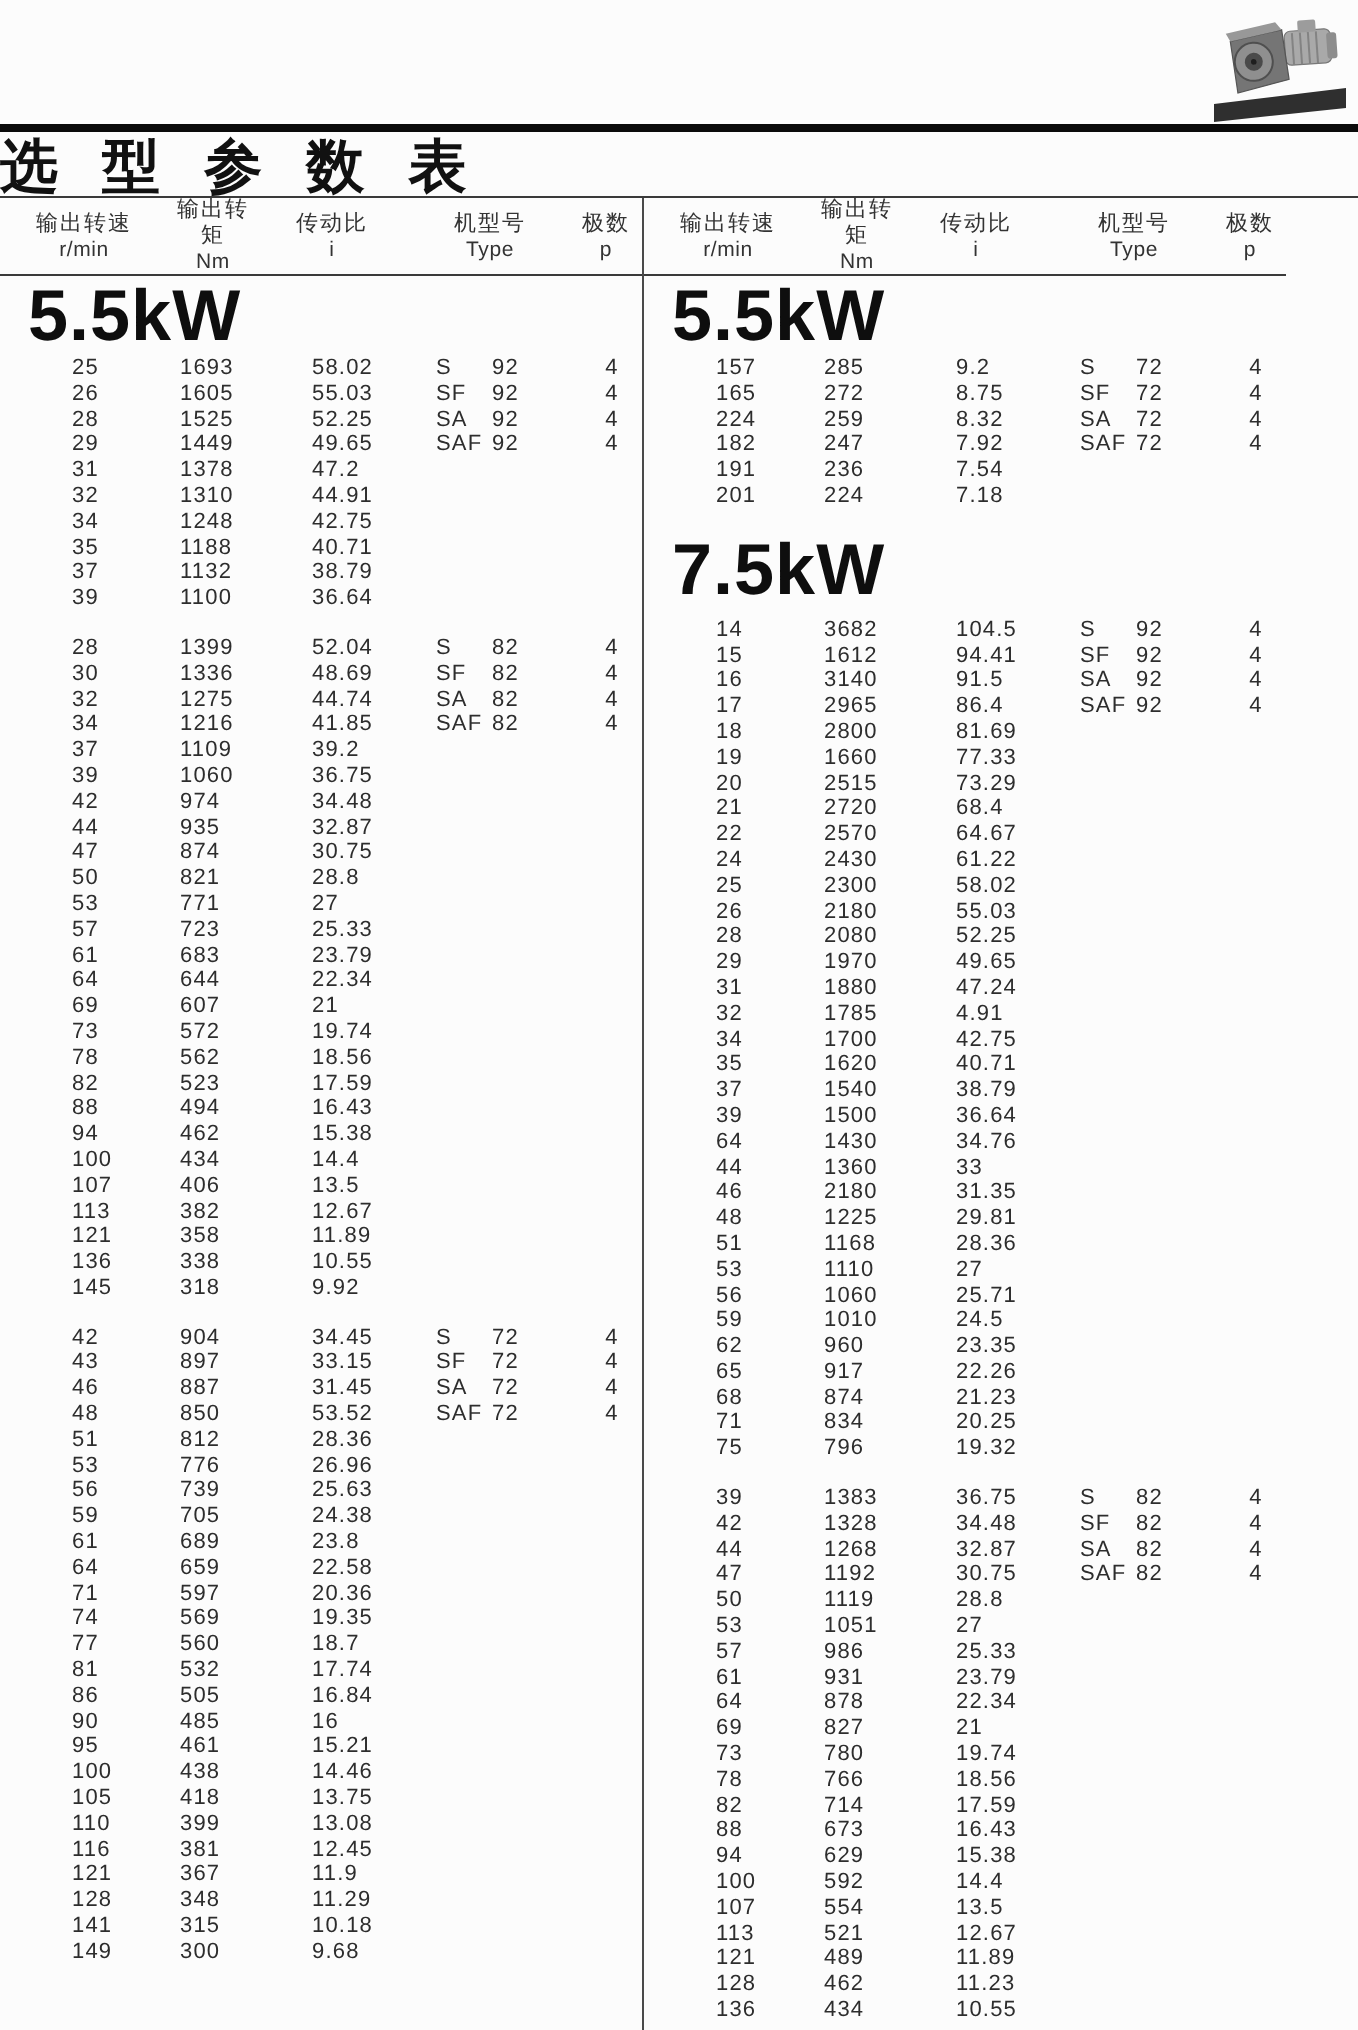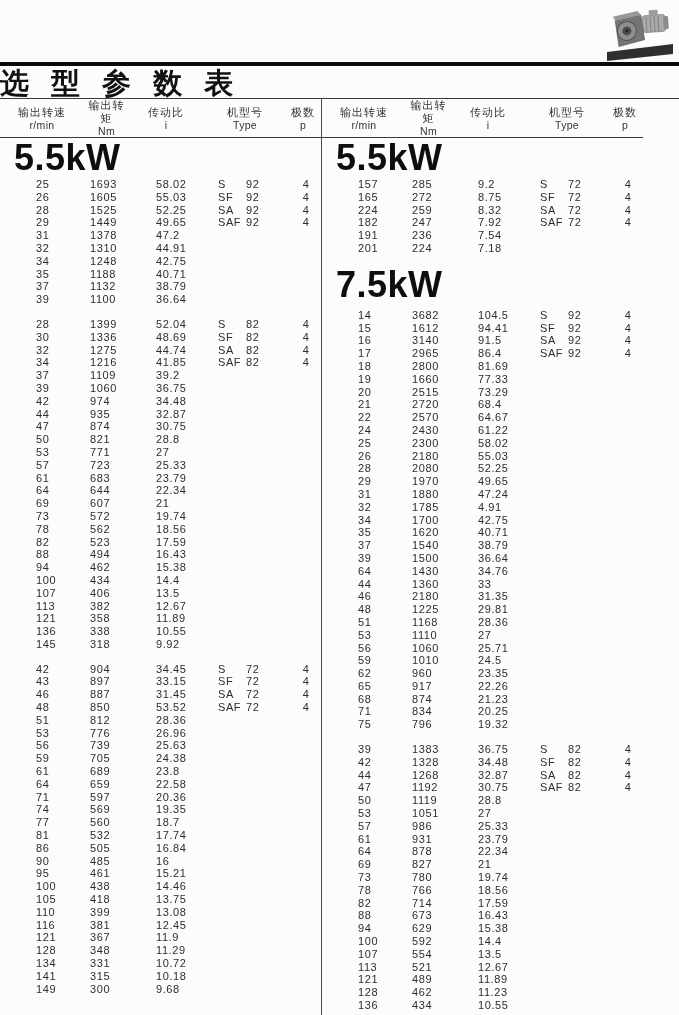--- a/index.html
+++ b/index.html
@@ -563,28 +563,20 @@
             </div>
             <div class="data-row">
               <span class="speed">128</span>
               <span class="torque">348</span>
               <span class="ratio">11.29</span>
               <span class="tcode"></span>
               <span class="tsize"></span>
               <span class="poles"></span>
             </div>
             <div class="data-row">
-              <span class="speed">134</span>
-              <span class="torque">331</span>
-              <span class="ratio">10.72</span>
-              <span class="tcode"></span>
-              <span class="tsize"></span>
-              <span class="poles"></span>
-            </div>
-            <div class="data-row">
               <span class="speed">141</span>
               <span class="torque">315</span>
               <span class="ratio">10.18</span>
               <span class="tcode"></span>
               <span class="tsize"></span>
               <span class="poles"></span>
             </div>
             <div class="data-row">
               <span class="speed">149</span>
               <span class="torque">300</span>

